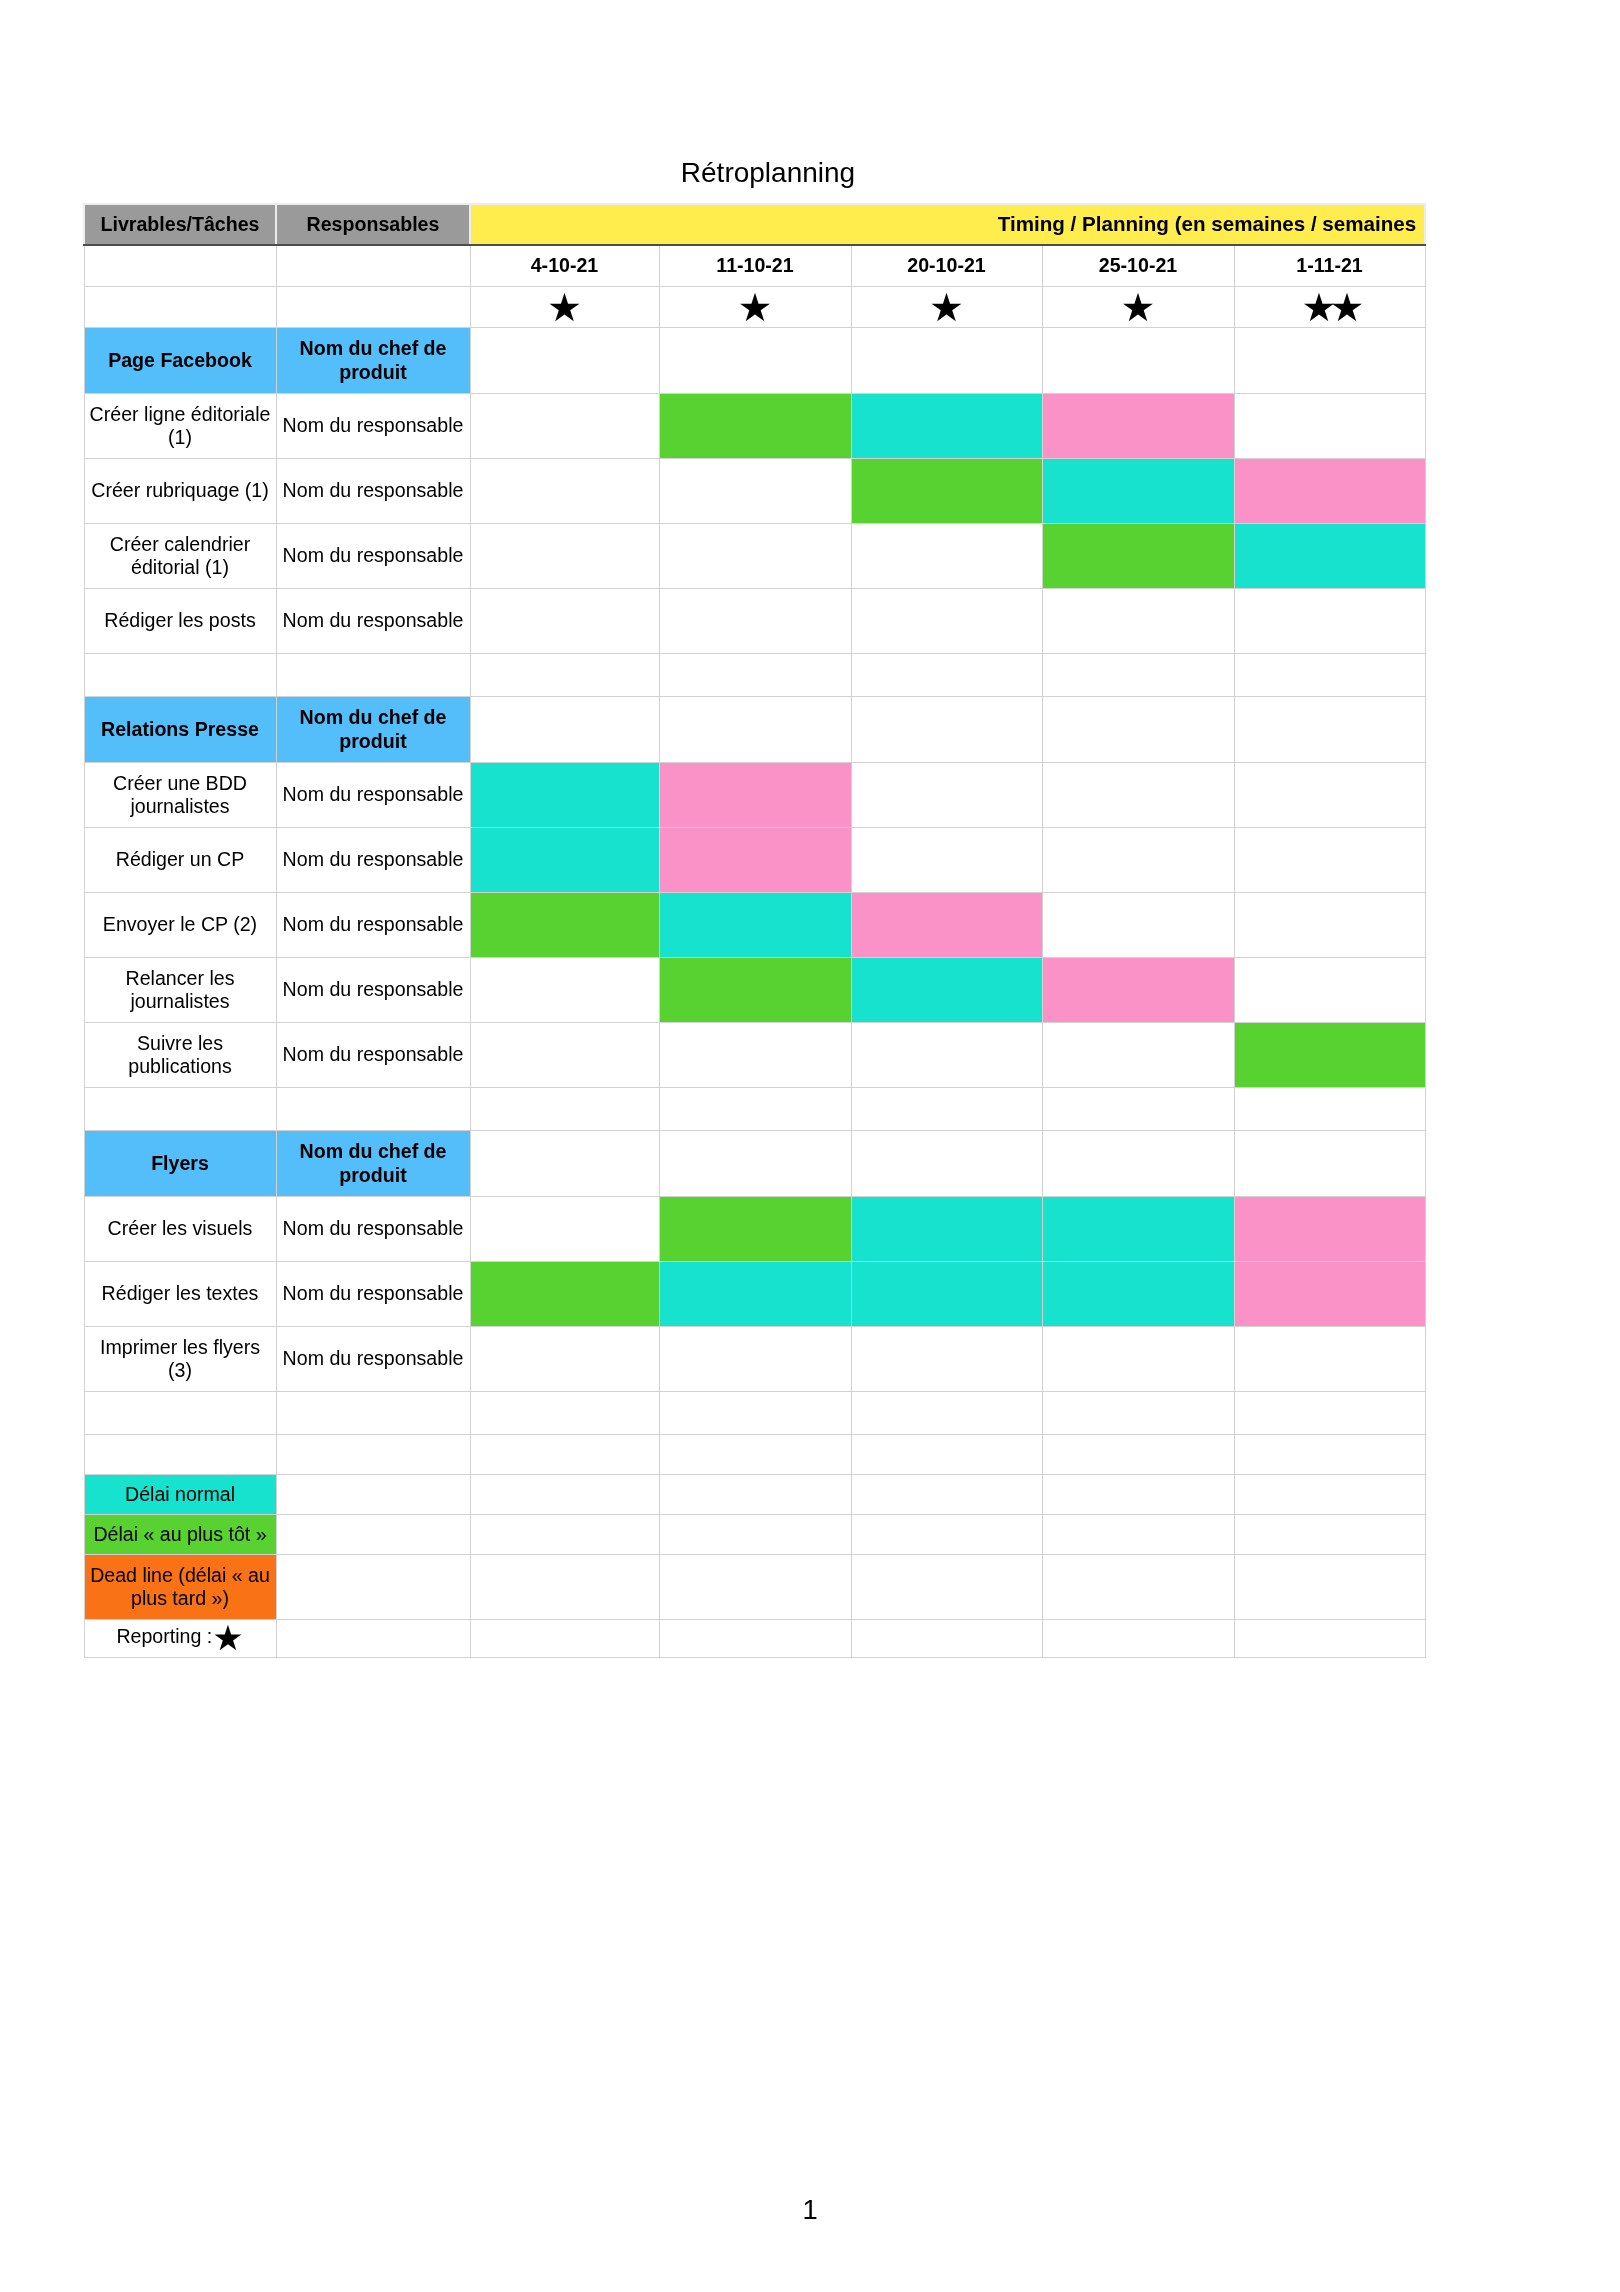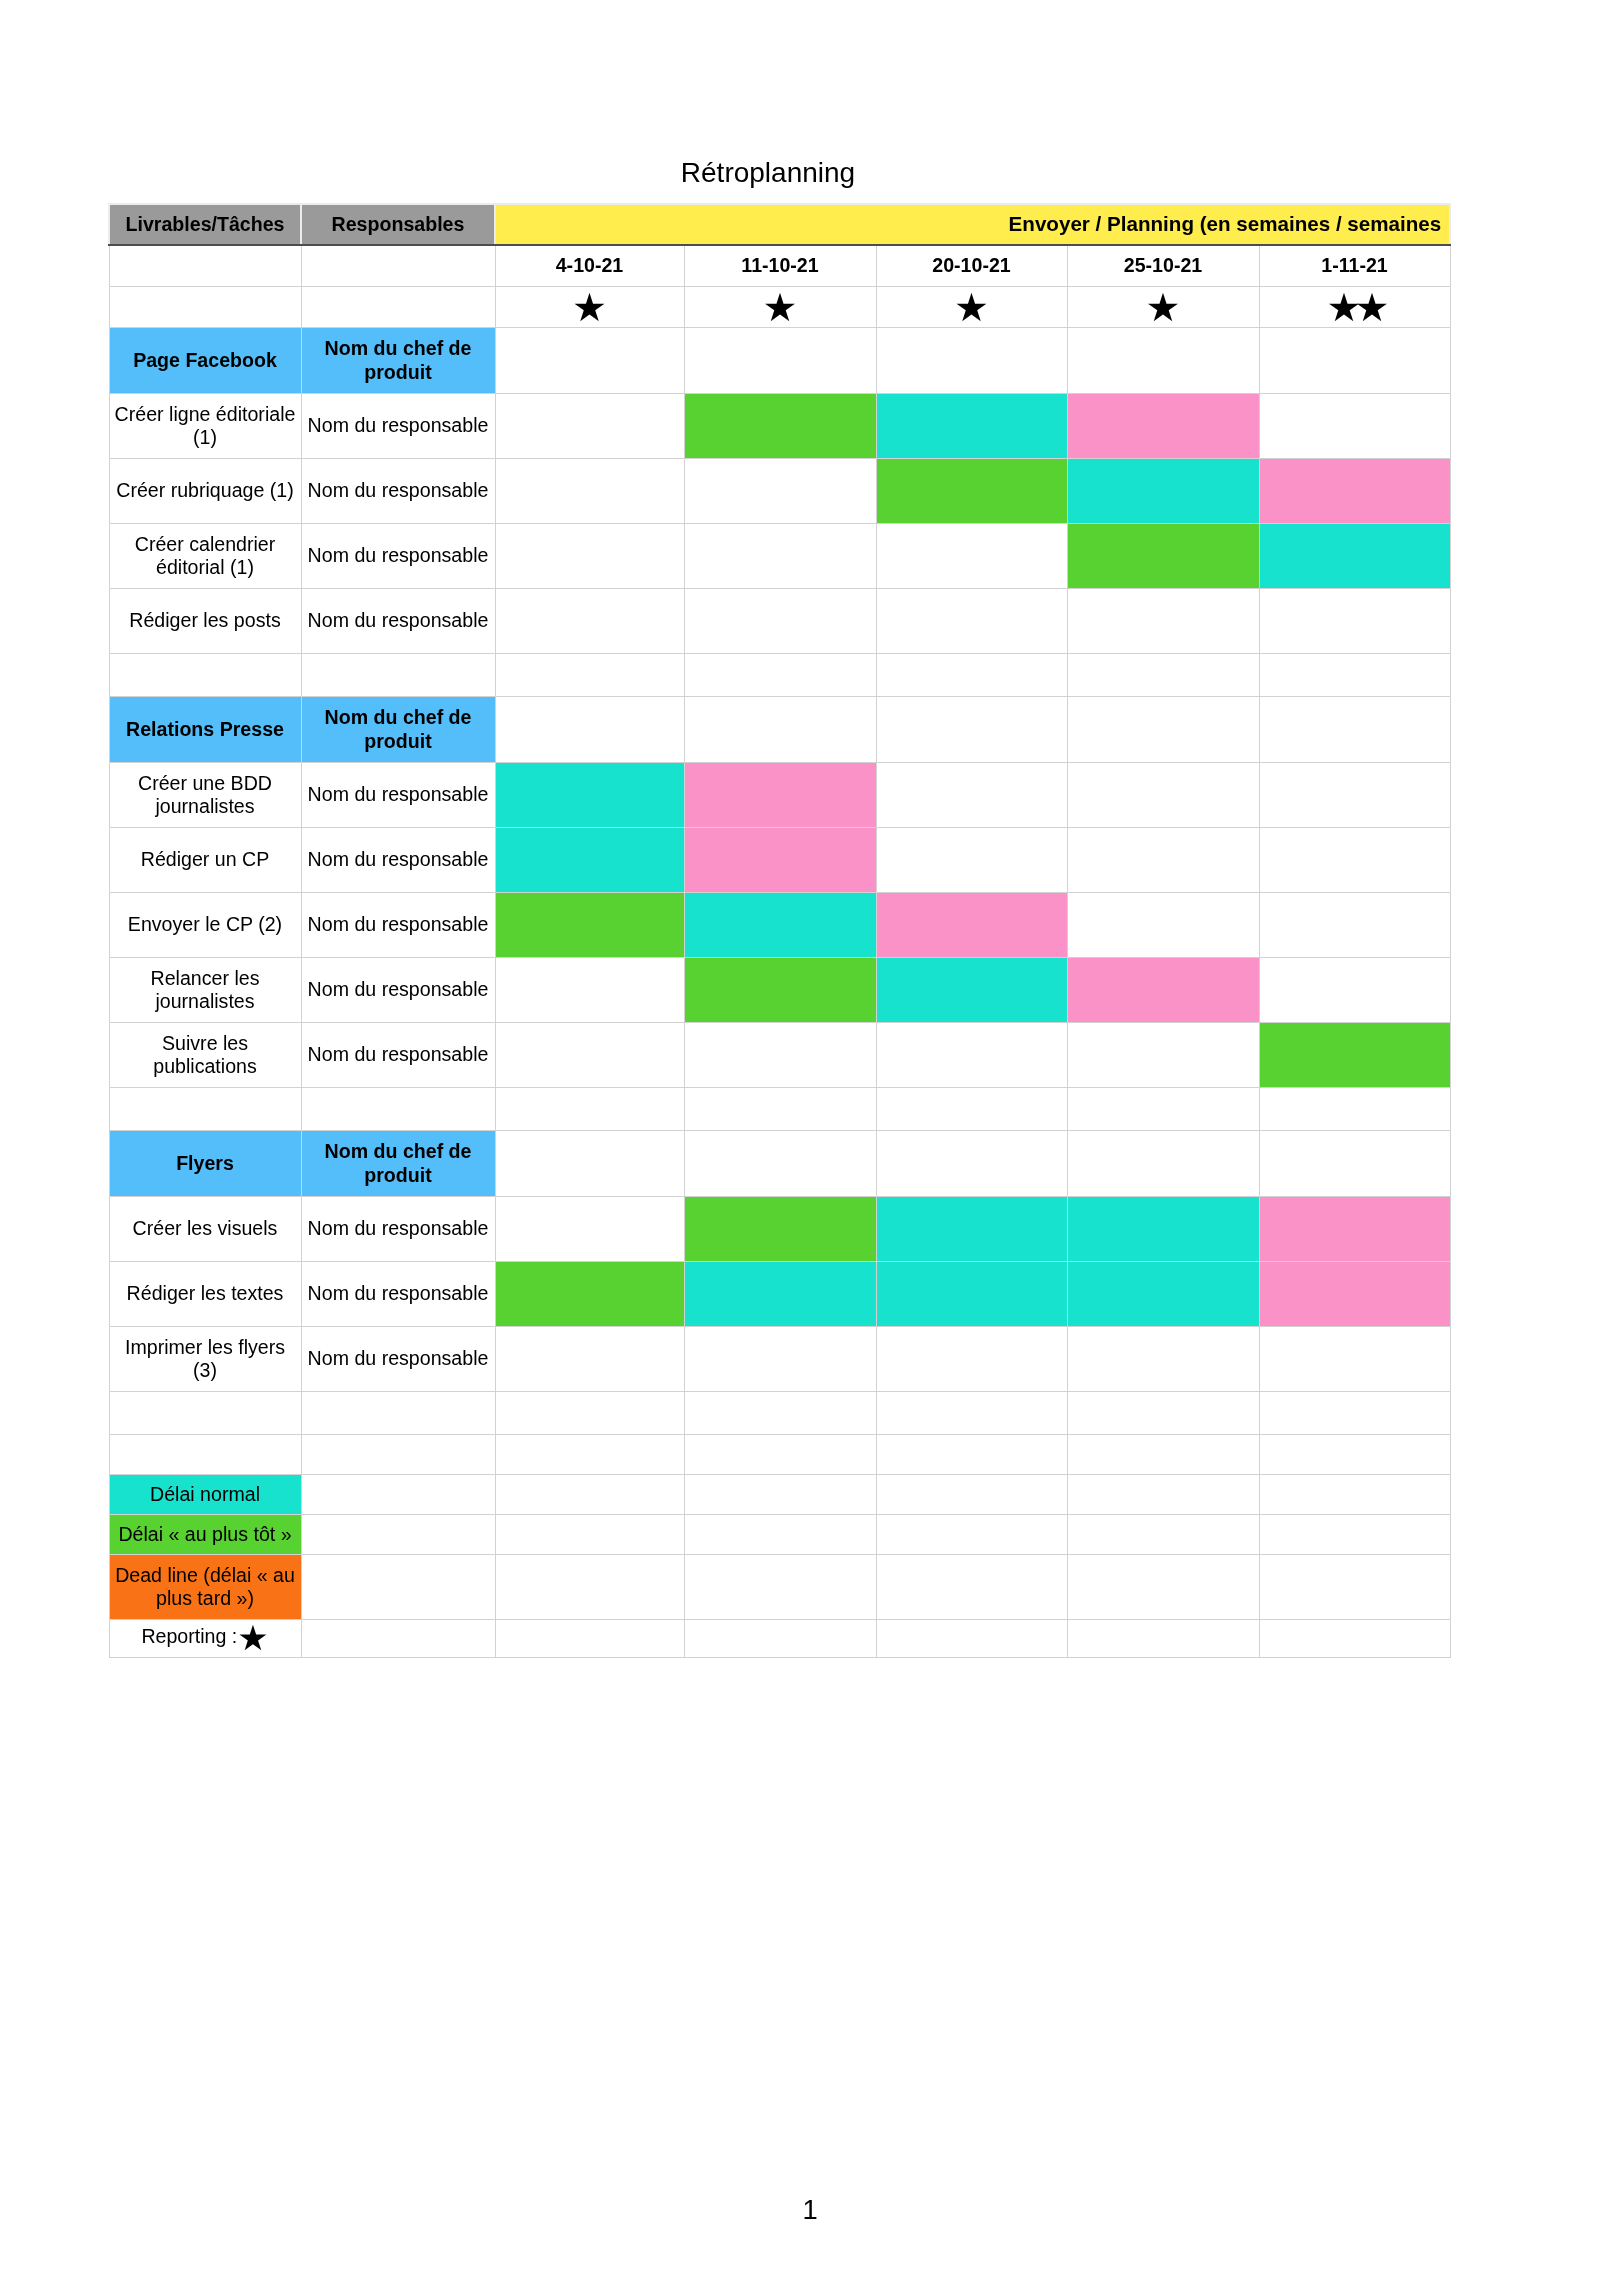--- a/index.html
+++ b/index.html
@@ -5,21 +5,21 @@
   html,body{margin:0;padding:0;}
   body{
     width:1620px;height:2293px;background:#ffffff;position:relative;
     font-family:"Liberation Sans",sans-serif;color:#000;
   }
   #doc-title{
     position:absolute;top:157px;left:97px;width:1342px;
     text-align:center;font-size:28px;font-weight:400;
   }
   #planning-table{
-    position:absolute;top:203px;left:108px;
+    position:absolute;top:203px;left:83px;
     table-layout:fixed;width:1342px;border-collapse:collapse;
   }
   td{
     border:1.5px solid #d2d2d2;text-align:center;vertical-align:middle;
     font-size:19.6px;line-height:1.18;padding:0 2.9px;overflow:hidden;
   }
   
   tr.hdr td{
     font-weight:700;height:39px;
     border:2px solid #ececec;border-bottom:2.9px solid #4d4d4d;
@@ -61,21 +61,21 @@
       <col style="width:189px">
     <col style="width:192px">
       <col style="width:191px">
       <col style="width:192px">
     <col style="width:191px">
   </colgroup>
   <tbody>
     <tr class="hdr">
       <td style="background: rgb(154, 154, 154);">Livrables/Tâches</td>
       <td style="background: rgb(154, 154, 154);">Responsables</td>
-      <td class="timing" colspan="5" style="background: rgb(255, 236, 77);">Envoyer / Planning (en semaines / semaines</td>
+      <td class="timing" colspan="5" style="background: rgb(255, 236, 77);">Timing / Planning (en semaines / semaines</td>
     </tr>
     <tr class="dates">
       <td></td>
       <td></td>
       <td>4-10-21</td>
       <td>11-10-21</td>
       <td>20-10-21</td>
       <td>25-10-21</td>
       <td>1-11-21</td>
     </tr>

